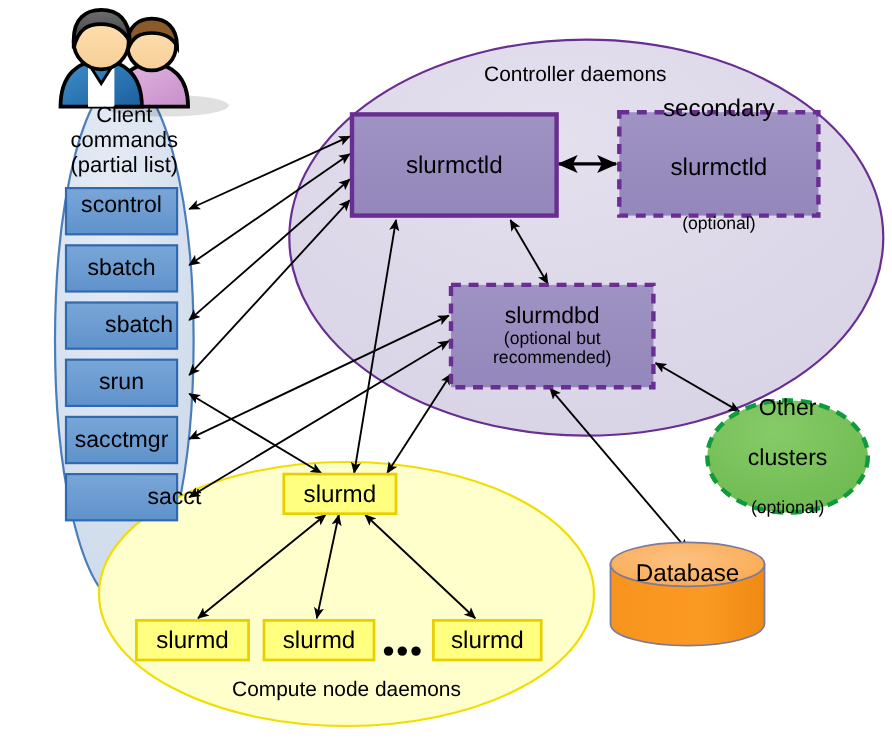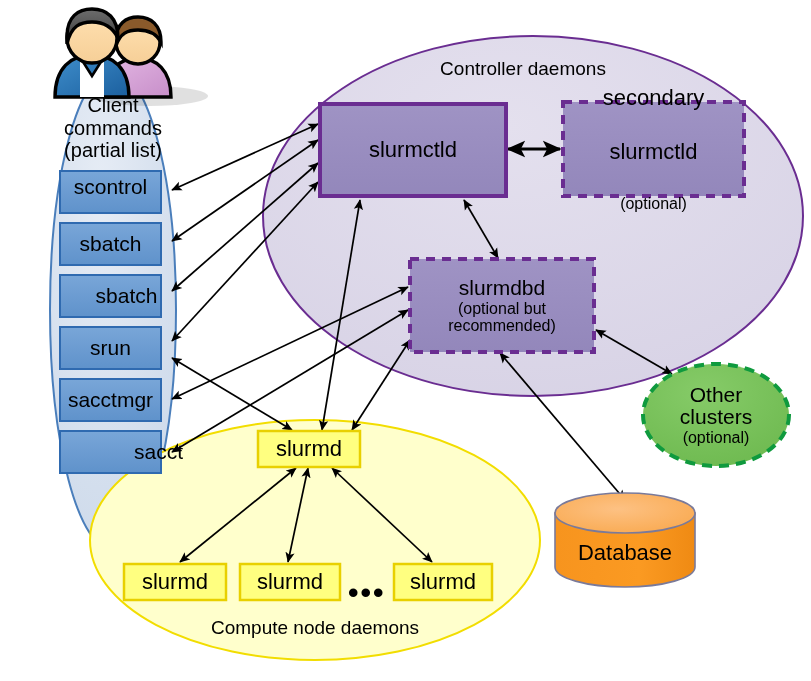--- a/index.html
+++ b/index.html
@@ -52,20 +52,21 @@
     font-size: 16px;
   }
   .slurmd-box {
     font-size: 22px;
   }
   .ellipse-title {
     font-size: 19px;
   }
   .cluster-label {
     font-size: 21px;
+    gap: 24px;
   }
   .cluster-label .sub {
     font-size: 16px;
   }
   .db-label {
     font-size: 22px;
   }
   .client-title {
     font-size: 20px;
     line-height: 1.12;
@@ -250,15 +251,15 @@
   <div class="dots" style="left:348px; top:576px;">•••</div>
 
   <div class="node-label ellipse-title" style="left:190px; top:615px; width:250px; height:26px;">Compute node daemons</div>
 
   <div class="node-label cluster-label" style="left:645px; top:370px; width:142px; height:90px;">
     <span>Other</span>
     <span>clusters</span>
     <span class="sub">(optional)</span>
   </div>
 
-  <div class="node-label db-label" style="left:555px; top:528px; width:140px; height:50px;">Database</div>
+  <div class="node-label db-label" style="left:555px; top:496px; width:140px; height:50px;">Database</div>
 
 </div>
 
 </body></html>

